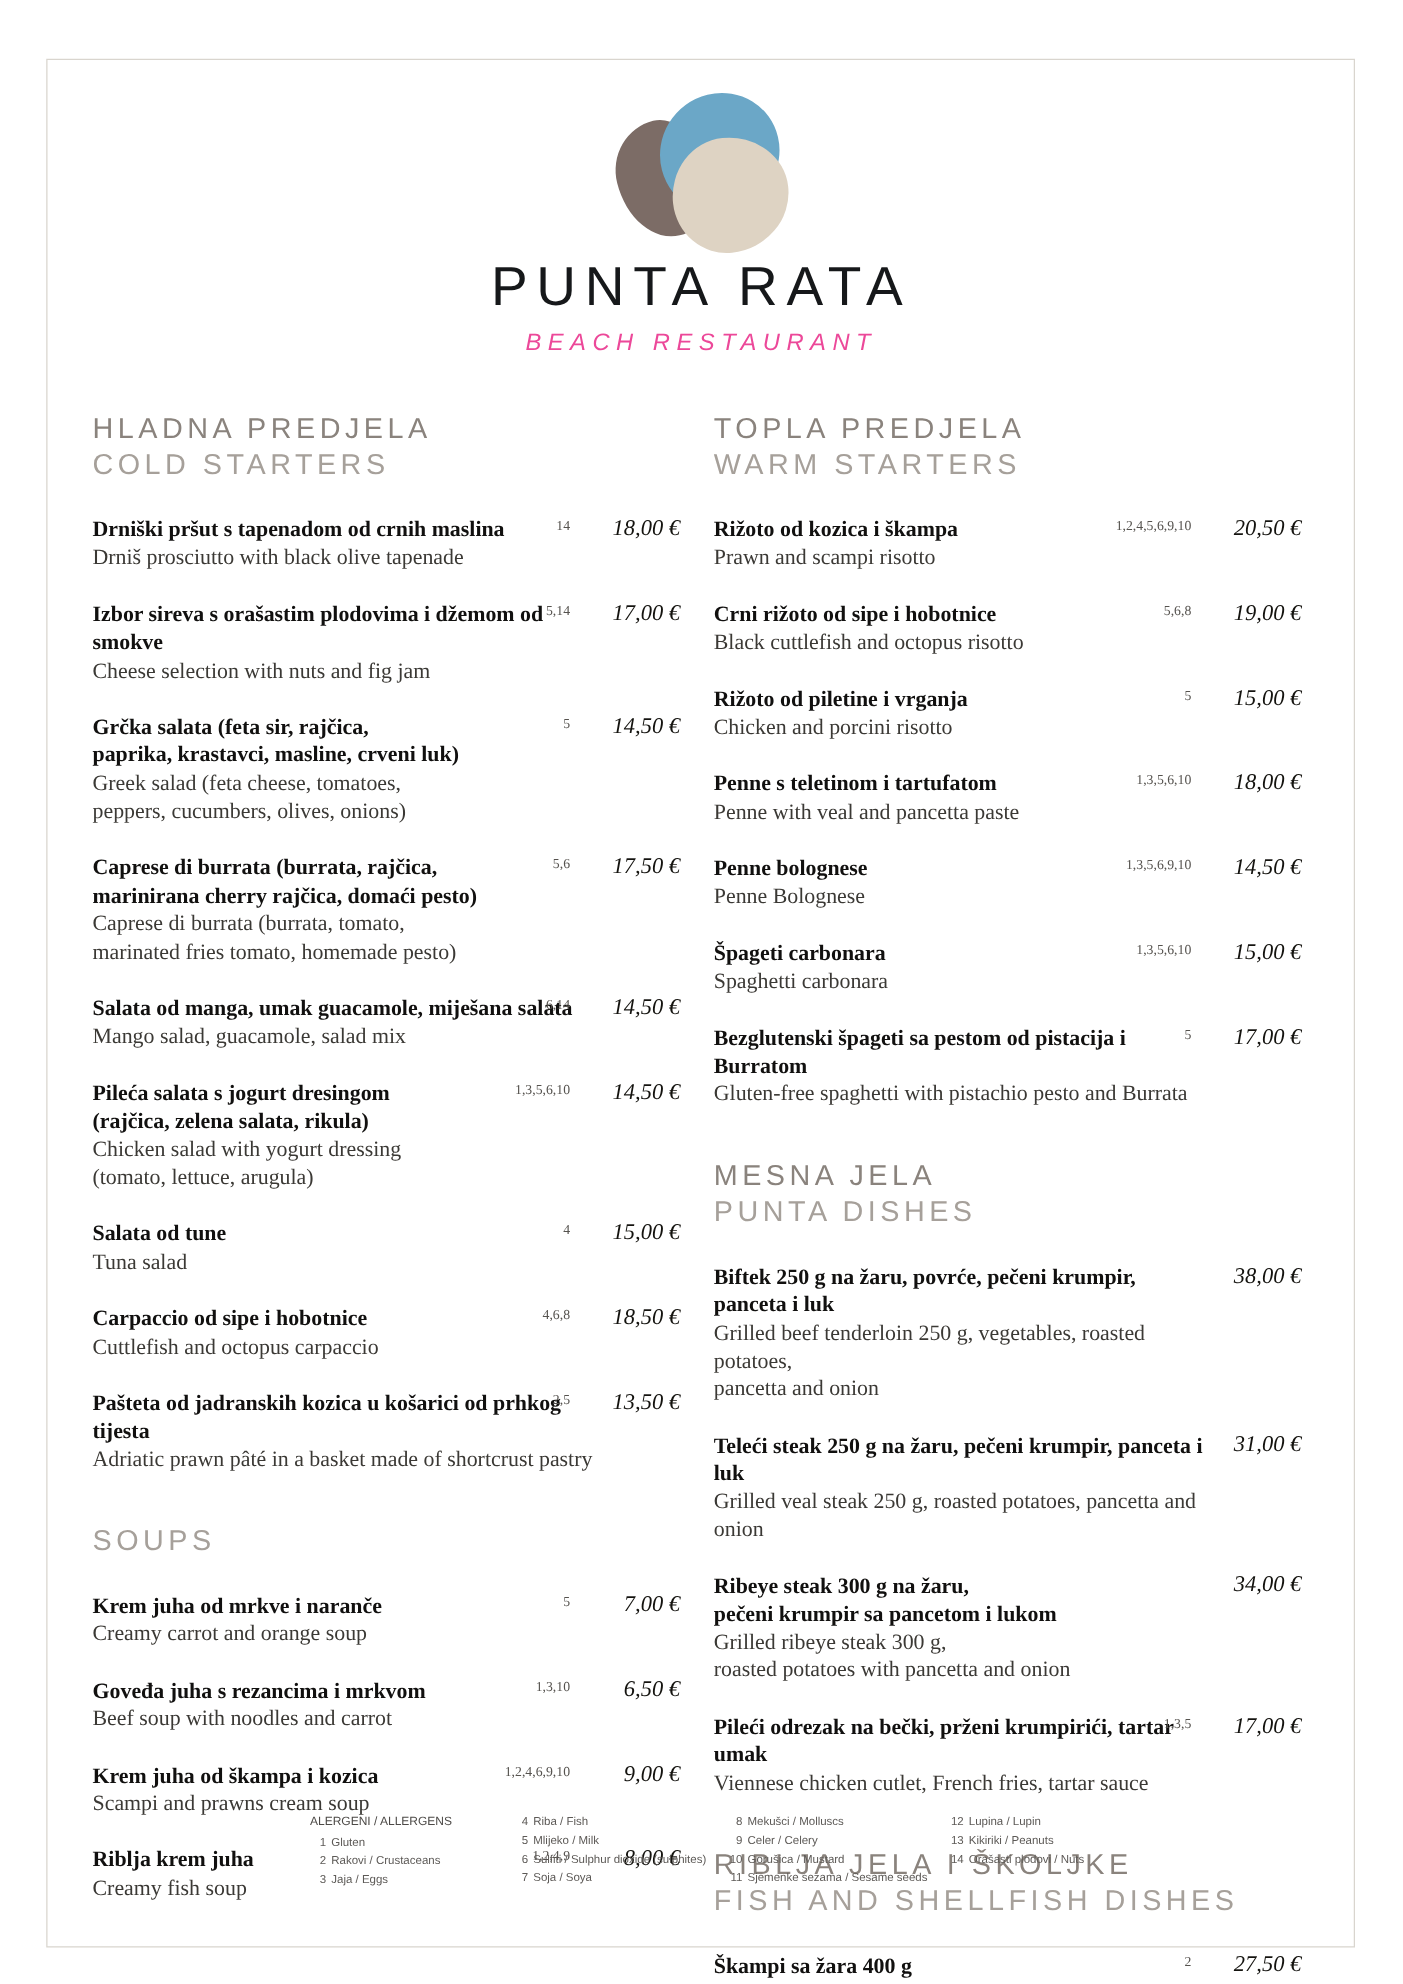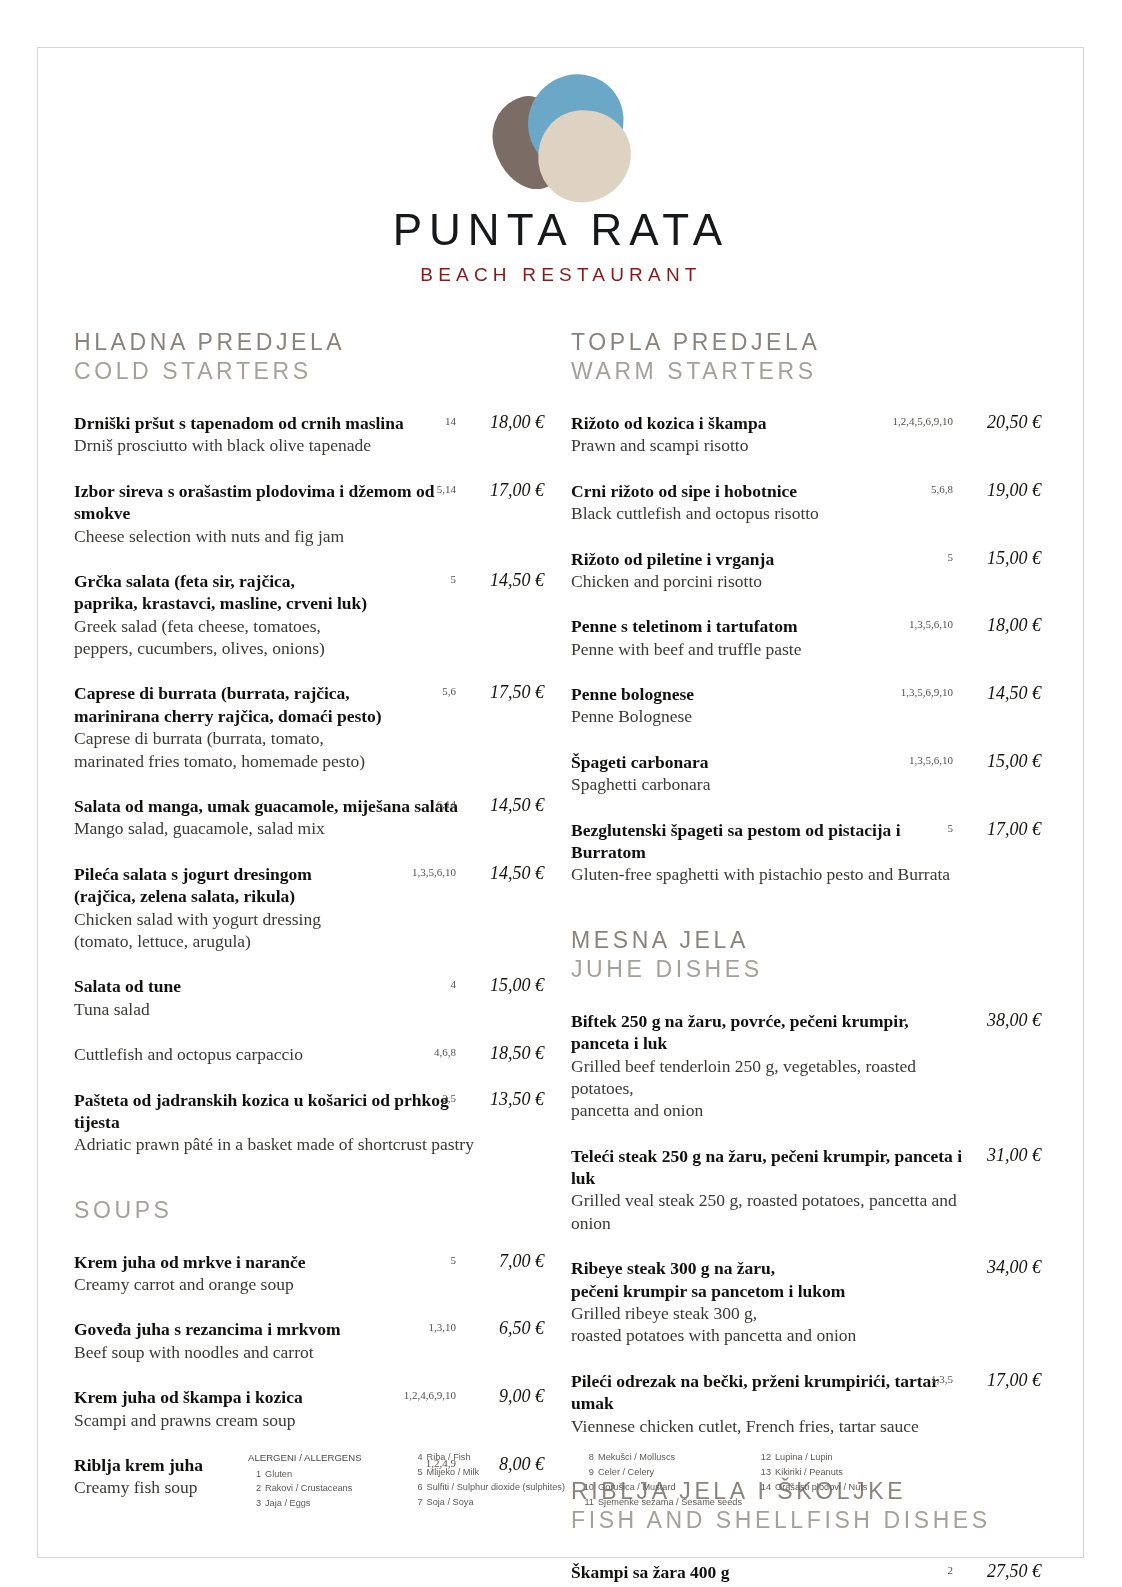--- a/index.html
+++ b/index.html
@@ -86,23 +86,24 @@
     font-weight: 400;
     color: #16181a;
     margin-top: 22px;
     line-height: 1;
   }
   .brand-sub {
     font-family: "Liberation Sans", sans-serif;
     font-size: 19px;
     letter-spacing: 5.2px;
     font-weight: 400;
-    color: #7f1d1d;
+    color: #ec4899;
     margin-top: 13px;
     line-height: 1;
+    font-style: italic;
   }
 
   
   .col {
     position: absolute;
     top: 318px;
     width: 470px;
   }
   .col-left  { left: 74px;  }
   .col-right { left: 571px; }
@@ -293,20 +294,21 @@
       <div class="item">
         <div class="names">
           <span class="hr-name">Salata od tune</span>
           <span class="en-name">Tuna salad</span>
         </div>
         <div class="allerg">4</div>
         <div class="price">15,00 €</div>
       </div>
       <div class="item">
         <div class="names">
+          <span class="hr-name">Carpaccio od sipe i hobotnice</span>
           <span class="en-name">Cuttlefish and octopus carpaccio</span>
         </div>
         <div class="allerg">4,6,8</div>
         <div class="price">18,50 €</div>
       </div>
       <div class="item">
         <div class="names">
           <span class="hr-name">Pašteta od jadranskih kozica u košarici od prhkog tijesta</span>
           <span class="en-name">Adriatic prawn pâté in a basket made of shortcrust pastry</span>
         </div>
@@ -374,21 +376,21 @@
         <div class="names">
           <span class="hr-name">Rižoto od piletine i vrganja</span>
           <span class="en-name">Chicken and porcini risotto</span>
         </div>
         <div class="allerg">5</div>
         <div class="price">15,00 €</div>
       </div>
       <div class="item">
         <div class="names">
           <span class="hr-name">Penne s teletinom i tartufatom</span>
-          <span class="en-name">Penne with beef and truffle paste</span>
+          <span class="en-name">Penne with veal and pancetta paste</span>
         </div>
         <div class="allerg">1,3,5,6,10</div>
         <div class="price">18,00 €</div>
       </div>
       <div class="item">
         <div class="names">
           <span class="hr-name">Penne bolognese</span>
           <span class="en-name">Penne Bolognese</span>
         </div>
         <div class="allerg">1,3,5,6,9,10</div>
@@ -405,21 +407,21 @@
       <div class="item">
         <div class="names">
           <span class="hr-name">Bezglutenski špageti sa pestom od pistacija i Burratom</span>
           <span class="en-name">Gluten-free spaghetti with pistachio pesto and Burrata</span>
         </div>
         <div class="allerg">5</div>
         <div class="price">17,00 €</div>
       </div>
       <div class="section-head spaced">
         <span class="hr">MESNA JELA</span>
-        <span class="en">JUHE DISHES</span>
+        <span class="en">PUNTA DISHES</span>
       </div>
       <div class="item">
         <div class="names">
           <span class="hr-name">Biftek 250 g na žaru, povrće, pečeni krumpir, panceta i luk</span>
           <span class="en-name">Grilled beef tenderloin 250 g, vegetables, roasted potatoes,</span>
           <span class="en-name">pancetta and onion</span>
         </div>
         <div class="allerg"></div>
         <div class="price">38,00 €</div>
       </div>

